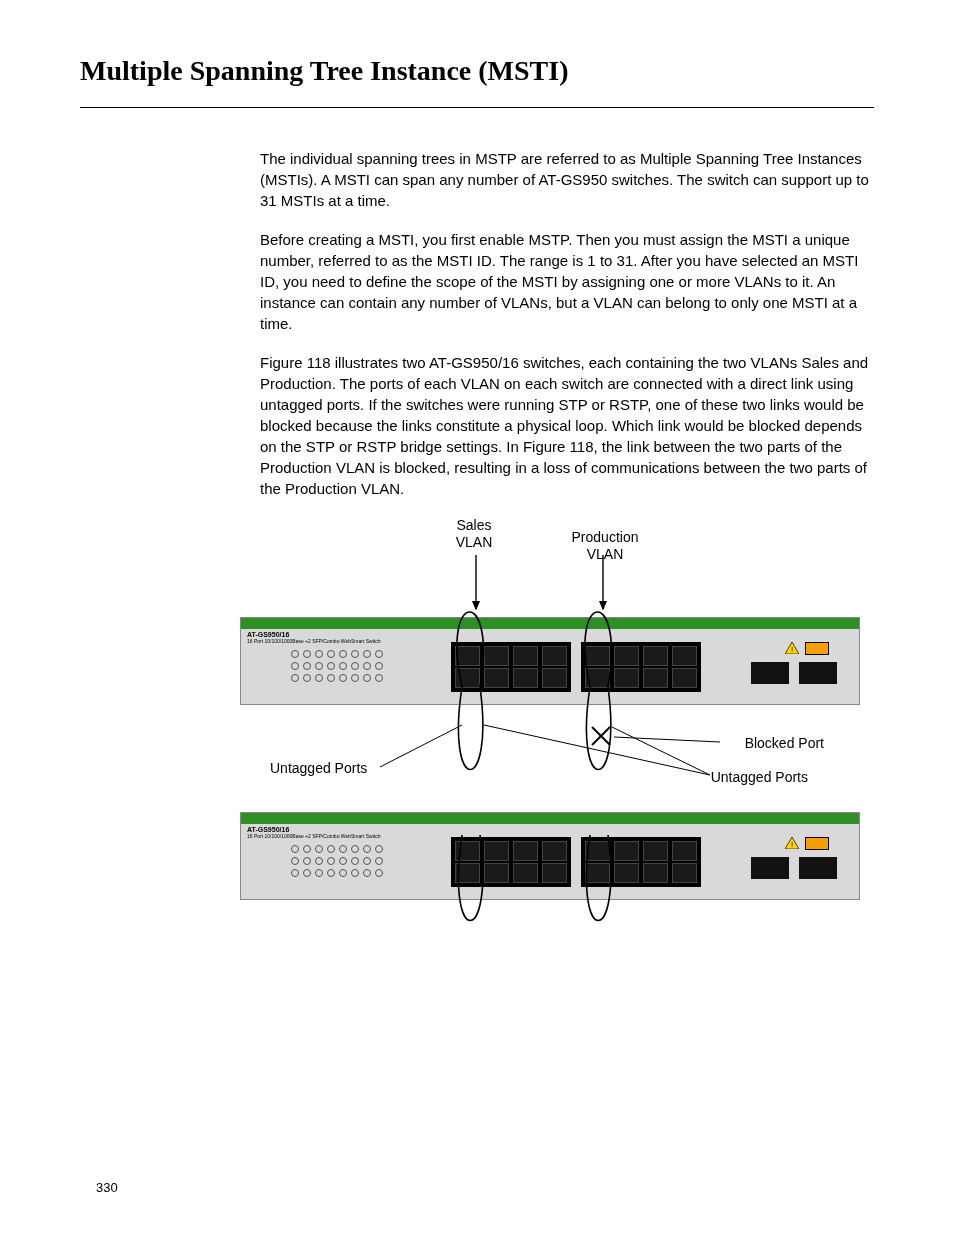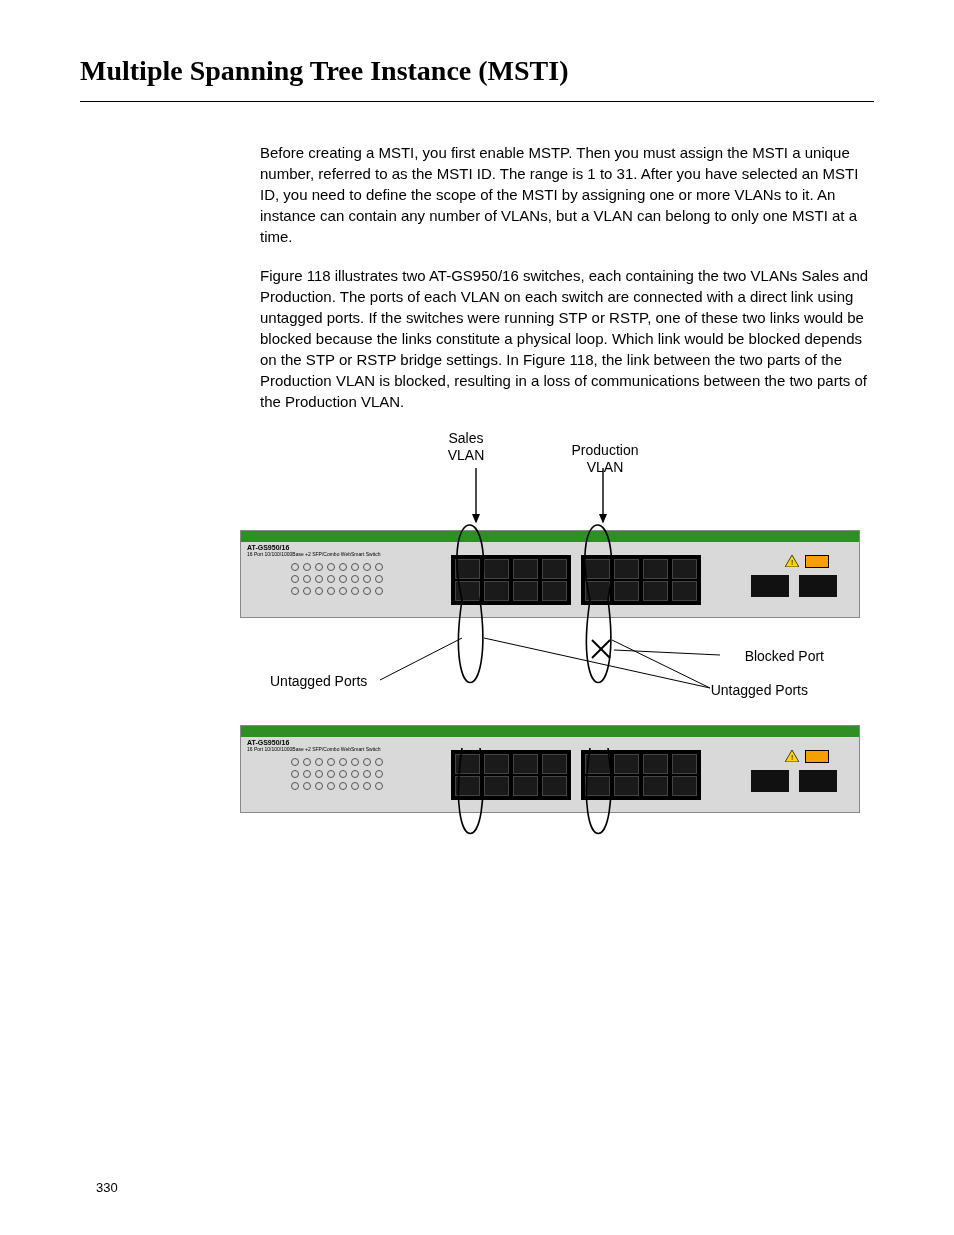--- a/index.html
+++ b/index.html
@@ -19,21 +19,21 @@
   .running-header {
     font-size: 13px;
     font-family: "Times New Roman", Times, serif;
     margin-bottom: 42px;
   }
   .title {
     font-family: "Times New Roman", Times, serif;
     font-size: 28px;
     font-weight: bold;
     border-bottom: 1px solid #000;
-    padding-bottom: 14px;
+    padding-bottom: 20px;
     margin-bottom: 40px;
   }
   .body-area {
     display: flex;
   }
   .left-col {
     width: 180px;
     flex: 0 0 180px;
     padding-right: 20px;
     box-sizing: border-box;
@@ -191,28 +191,29 @@
 
   <div class="title">Multiple Spanning Tree Instance (MSTI)</div>
 
   <div class="body-area">
 
     <div class="left-col">
       <div style="height:190px"></div>
     </div>
 
     <div class="right-col">
+      <div class="para">The individual spanning trees in MSTP are referred to as Multiple Spanning Tree Instances (MSTIs). A MSTI can span any number of AT-GS950 switches. The switch can support up to 31 MSTIs at a time.</div>
       <div class="para">Before creating a MSTI, you first enable MSTP. Then you must assign the MSTI a unique number, referred to as the MSTI ID. The range is 1 to 31. After you have selected an MSTI ID, you need to define the scope of the MSTI by assigning one or more VLANs to it. An instance can contain any number of VLANs, but a VLAN can belong to only one MSTI at a time.</div>
       <div class="para">Figure 118 illustrates two AT-GS950/16 switches, each containing the two VLANs Sales and Production. The ports of each VLAN on each switch are connected with a direct link using untagged ports. If the switches were running STP or RSTP, one of these two links would be blocked because the links constitute a physical loop. Which link would be blocked depends on the STP or RSTP bridge settings. In Figure 118, the link between the two parts of the Production VLAN is blocked, resulting in a loss of communications between the two parts of the Production VLAN.</div>
     </div>
   </div>
 
   <div class="figure-wrap">
 
-    <div class="vlan-label" style="left:196px; top:0; width:60px;">
+    <div class="vlan-label" style="left:204px; top:0; width:60px;">
       <span style="white-space:pre-line">Sales
 VLAN</span>
     </div>
     <div class="vlan-label" style="left:320px; top:12px; width:90px;">
       <span style="white-space:pre-line">Production
 VLAN</span>
     </div>
 
     <div class="call-label" style="right:36px; top:218px;">Blocked Port</div>
     <div class="call-label" style="left:30px; top:243px;">Untagged Ports</div>

